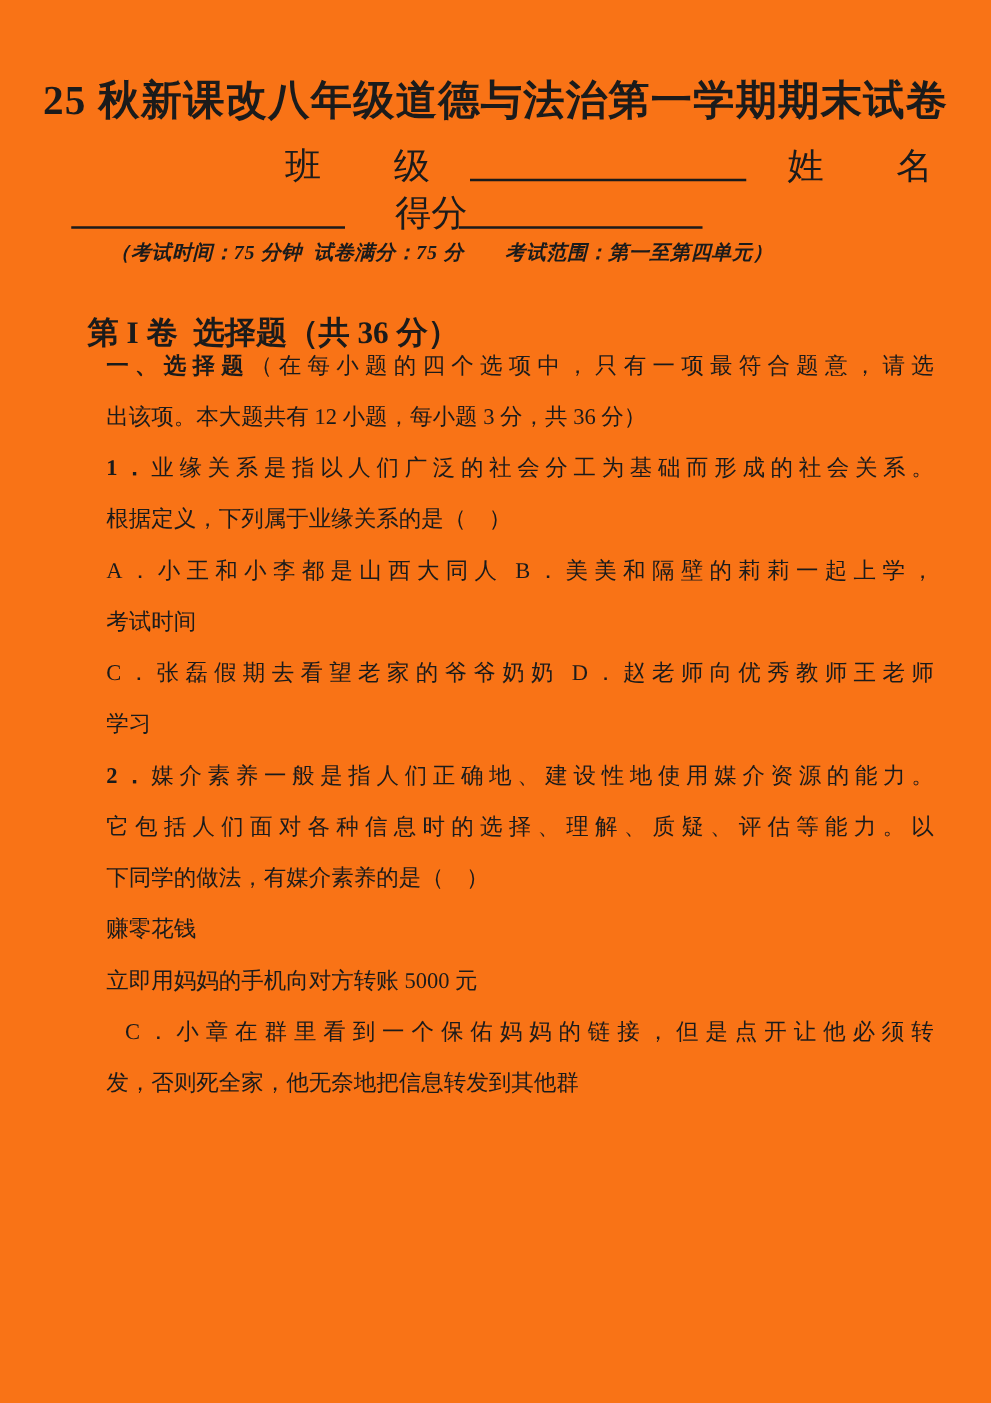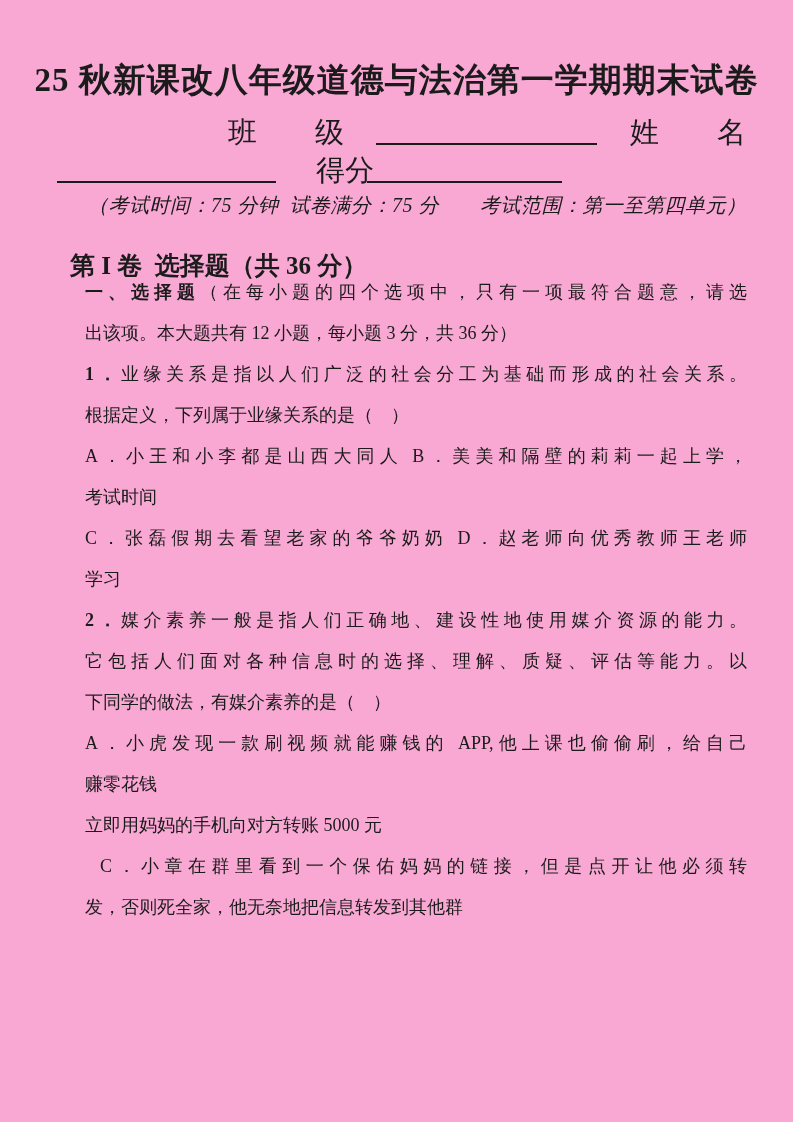--- a/index.html
+++ b/index.html
@@ -1,21 +1,21 @@
 <!DOCTYPE html>
 <html><head>
 <meta charset="utf-8">
 <style>
   html, body { margin: 0; padding: 0; background: #e8e8e8; }
   .page {
     position: relative;
     width: 793px;
     height: 1122px;
     margin: 0 auto;
-    background: #f9a8d4;
+    background: #f97316;
     color: #1b1b1b;
     font-family: "Liberation Serif", "DejaVu Serif", serif;
     overflow: hidden;
   }
   .title {
     position: absolute;
     top: 58px;
     left: 0;
     width: 100%;
     margin: 0;
@@ -38,22 +38,22 @@
     height: 0;
     border-bottom: 2px solid #1b1b1b;
   }
   .blank-class { left: 376px; top: 143px; width: 221px; }
   .blank-name  { left: 57px;  top: 181px; width: 219px; }
   .blank-score { left: 367px; top: 181px; width: 195px; }
   .exam-info {
     position: absolute;
     left: 88px;
     top: 192px;
-    font-size: 20px;
-    font-weight: normal;
+    font-size: 16px;
+    font-weight: bold;
     font-style: italic;
     white-space: pre;
     letter-spacing: 0.5px;
   }
   .part-heading {
     position: absolute;
     left: 54px;
     top: 233px;
     margin: 16px;
     font-size: 25px;
@@ -103,20 +103,19 @@
       <div class="line">出该项。本大题共有 12 小题，每小题 3 分，共 36 分）</div>
       <div class="line full"><span class="b">1．</span>业缘关系是指以人们广泛的社会分工为基础而形成的社会关系。</div>
       <div class="line">根据定义，下列属于业缘关系的是（　）</div>
       <div class="line full">A．小王和小李都是山西大同人 B．美美和隔壁的莉莉一起上学，</div>
       <div class="line">考试时间</div>
       <div class="line full">C．张磊假期去看望老家的爷爷奶奶 D．赵老师向优秀教师王老师</div>
       <div class="line">学习</div>
       <div class="line full"><span class="b">2．</span>媒介素养一般是指人们正确地、建设性地使用媒介资源的能力。</div>
       <div class="line full">它包括人们面对各种信息时的选择、理解、质疑、评估等能力。以</div>
       <div class="line">下同学的做法，有媒介素养的是（　）</div>
-      <div class="line full">A．小虎发现一款刷视频就能赚钱的 APP,他上课也偷偷刷，给自己</div>
       <div class="line">赚零花钱</div>
       <div class="line">立即用妈妈的手机向对方转账 5000 元</div>
       <div class="line full indent">C．小章在群里看到一个保佑妈妈的链接，但是点开让他必须转</div>
       <div class="line">发，否则死全家，他无奈地把信息转发到其他群</div>
     </div>
 
 </div>
 
 </body></html>

